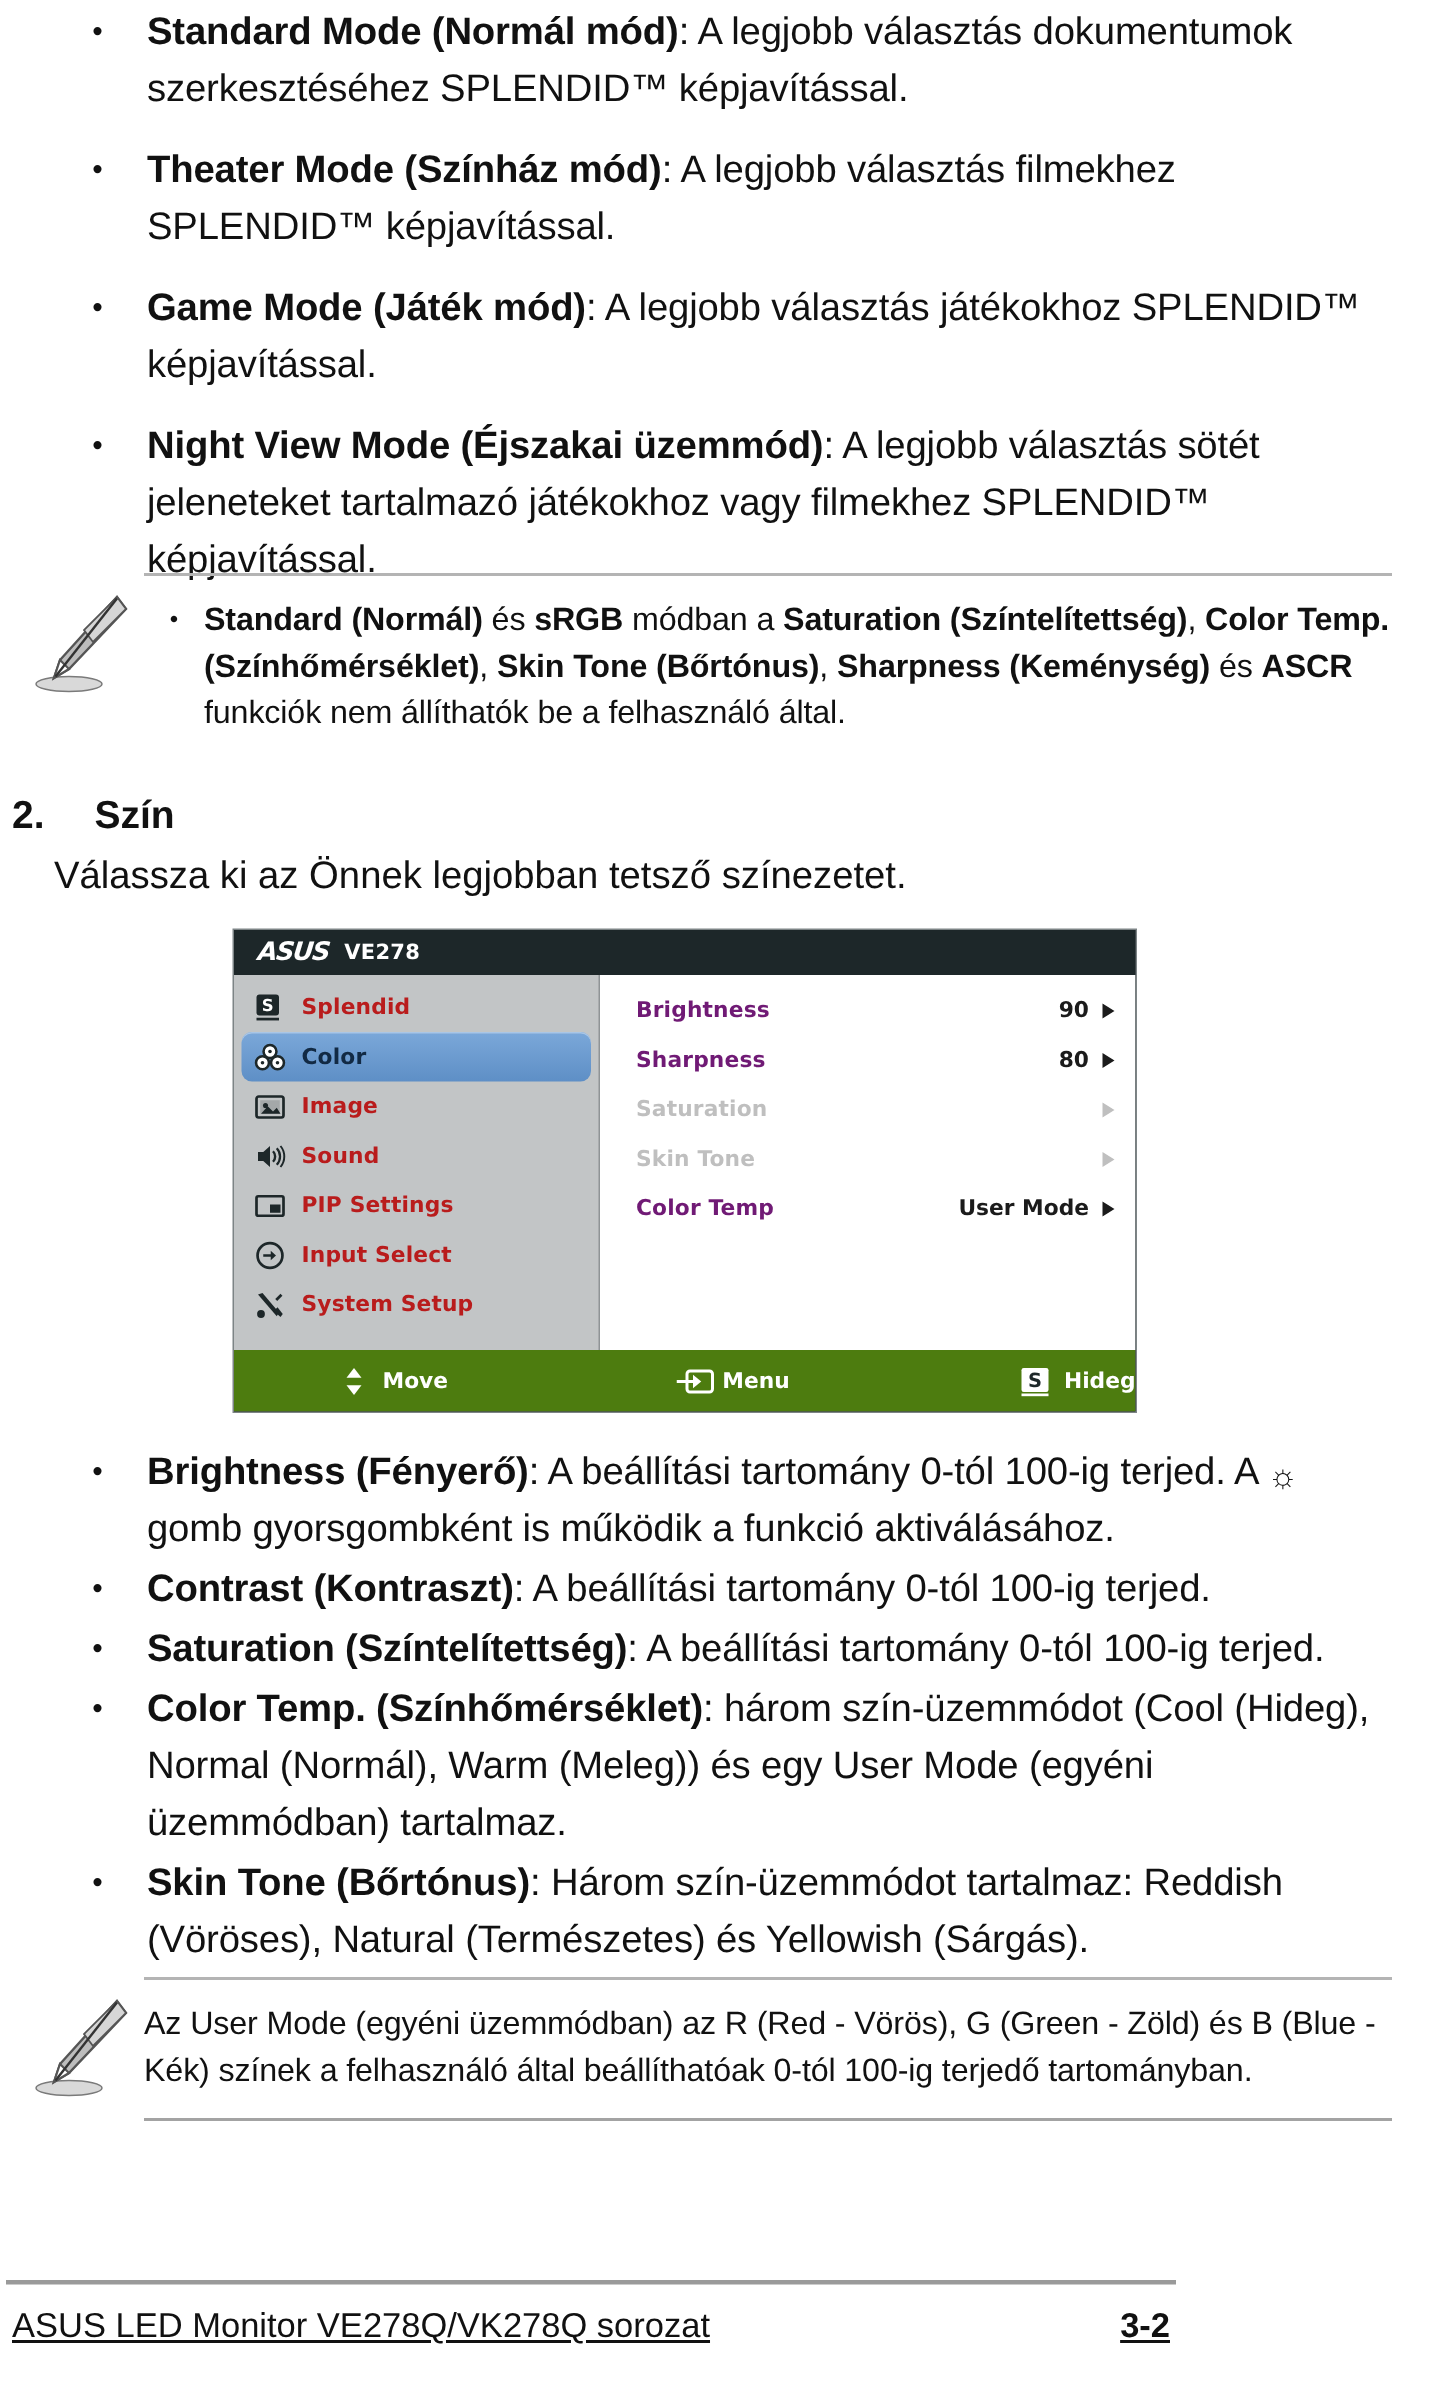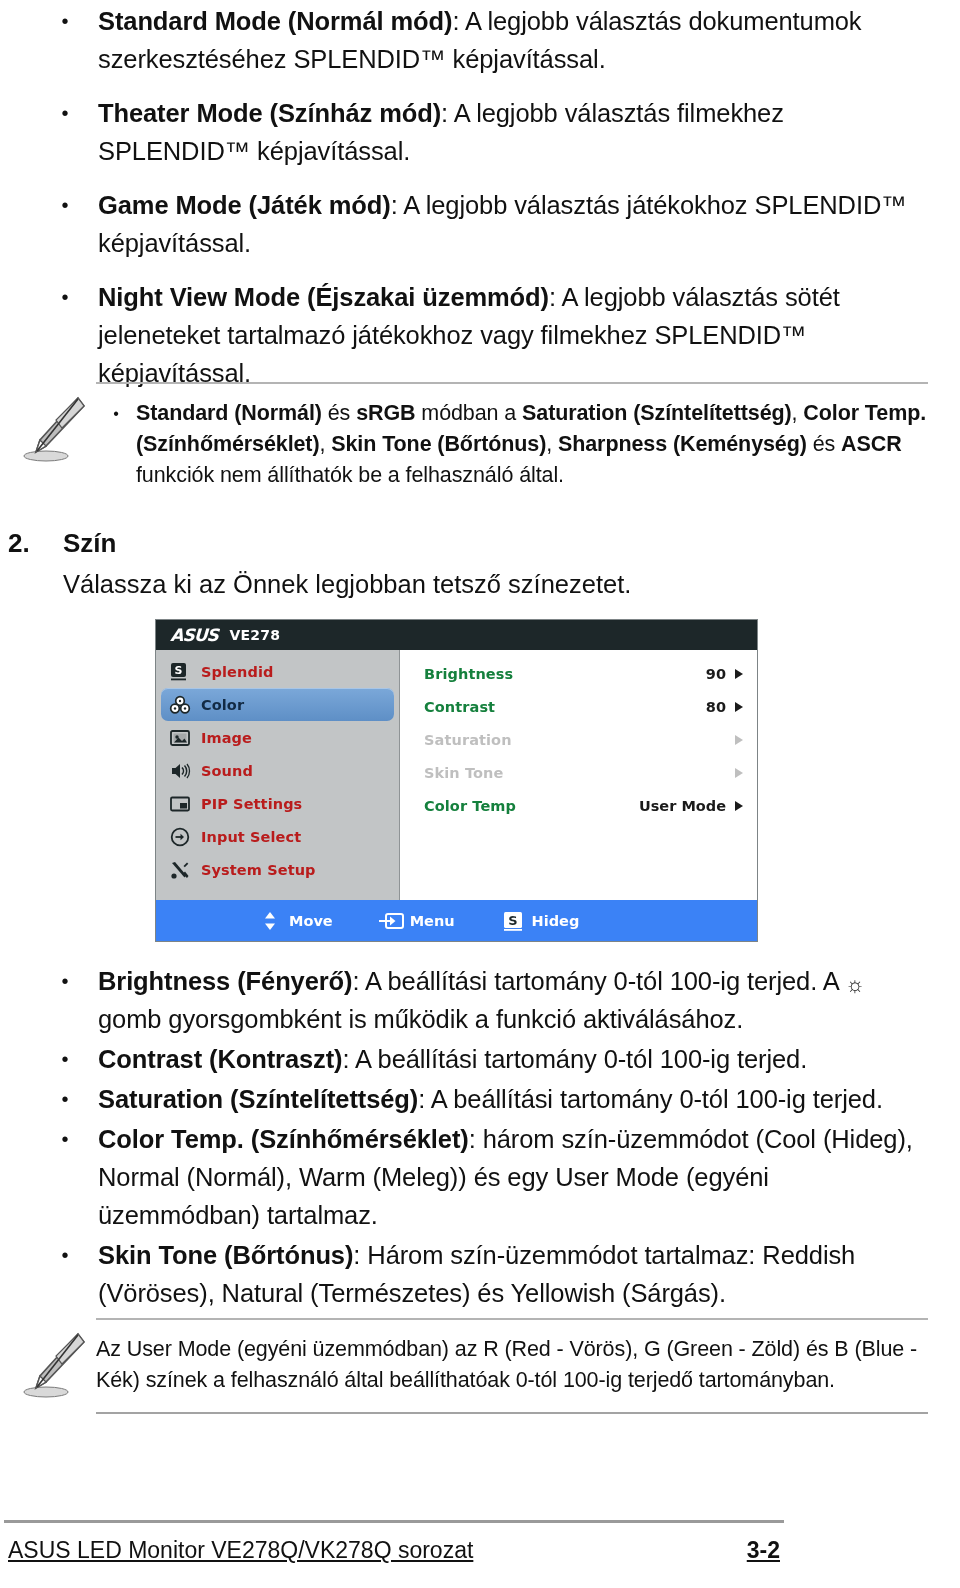--- a/index.html
+++ b/index.html
@@ -93,21 +93,21 @@
     width: 920px;
   }
   .sec-head {
     display: flex;
     align-items: baseline;
     font-size: 26px;
     font-weight: bold;
   }
   .sec-num { width: 55px; }
   .sec-body {
-    margin-left: 55px;
+    margin-left: 28px;
     font-size: 25.5px;
     line-height: 38px;
     margin-top: 6px;
   }
 
   
   #osd {
     position: absolute;
     left: 156px;
     top: 620px;
@@ -184,47 +184,47 @@
   .osd-opt {
     height: 33px;
     display: flex;
     align-items: center;
     padding: 0 14px 0 24px;
   }
   .osd-opt-name {
     flex: 1 1 auto;
     font-size: 14.5px;
     font-weight: bold;
-    color: #15803d;
+    color: #701a75;
     letter-spacing: 0.1px;
   }
   .osd-opt-val {
     font-size: 14.5px;
     font-weight: bold;
     color: #1b1b1b;
     margin-right: 9px;
   }
   .osd-arrow {
     width: 0; height: 0;
     border-left: 8px solid #1b1b1b;
     border-top: 5px solid transparent;
     border-bottom: 5px solid transparent;
   }
   .osd-opt.disabled .osd-opt-name,
   .osd-opt.disabled .osd-opt-val { color: #bfbfbf; }
   .osd-opt.disabled .osd-arrow { border-left-color: #bfbfbf; }
 
   #osd-footer {
     height: 41px;
-    background: #3b82f6;
+    background: #4d7c0f;
     display: flex;
     align-items: center;
-    justify-content: flex-start;
+    justify-content: space-between;
     gap: 46px;
-    padding-left: 102px;
+    padding-left: 68px;
     box-sizing: border-box;
   }
   .osd-foot-item {
     display: flex;
     align-items: center;
     gap: 7px;
   }
   .osd-foot-label {
     font-size: 14.5px;
     font-weight: bold;
@@ -403,21 +403,21 @@
           <span class="osd-item-label">System Setup</span>
         </div>
       </div>
     <div id="osd-panel">
         <div class="osd-opt">
           <span class="osd-opt-name">Brightness</span>
           <span class="osd-opt-val">90</span>
           <span class="osd-arrow"></span>
         </div>
         <div class="osd-opt">
-          <span class="osd-opt-name">Contrast</span>
+          <span class="osd-opt-name">Sharpness</span>
           <span class="osd-opt-val">80</span>
           <span class="osd-arrow"></span>
         </div>
         <div class="osd-opt disabled">
           <span class="osd-opt-name">Saturation</span>
           <span class="osd-opt-val"></span>
           <span class="osd-arrow"></span>
         </div>
         <div class="osd-opt disabled">
           <span class="osd-opt-name">Skin Tone</span>

